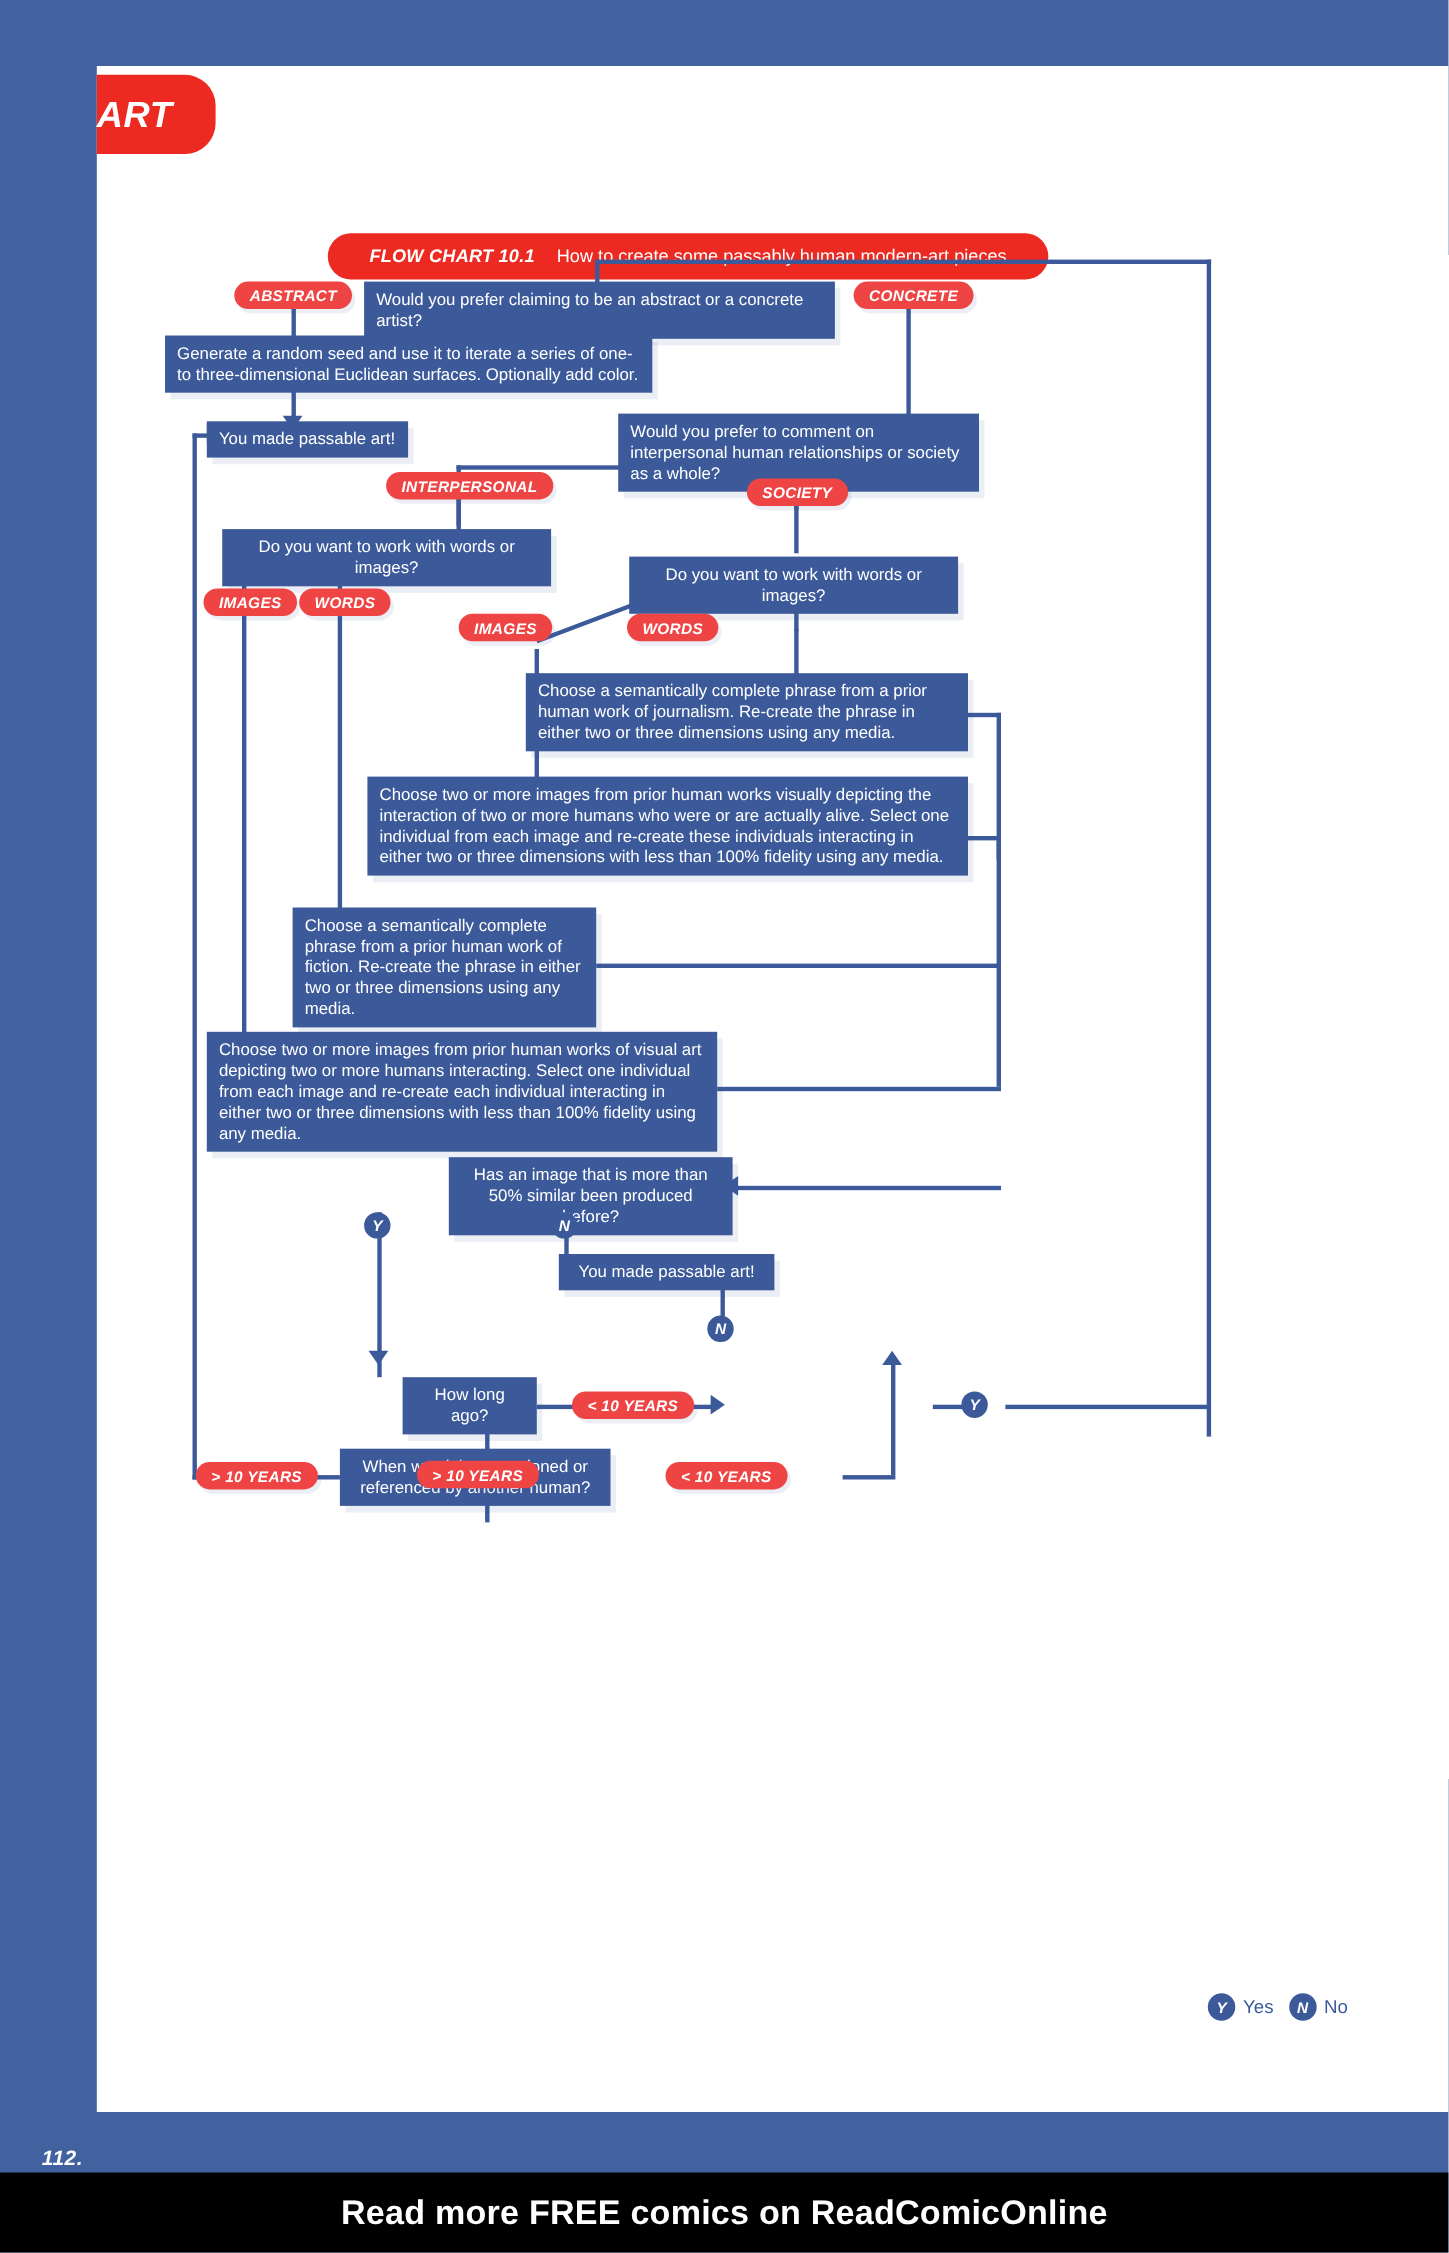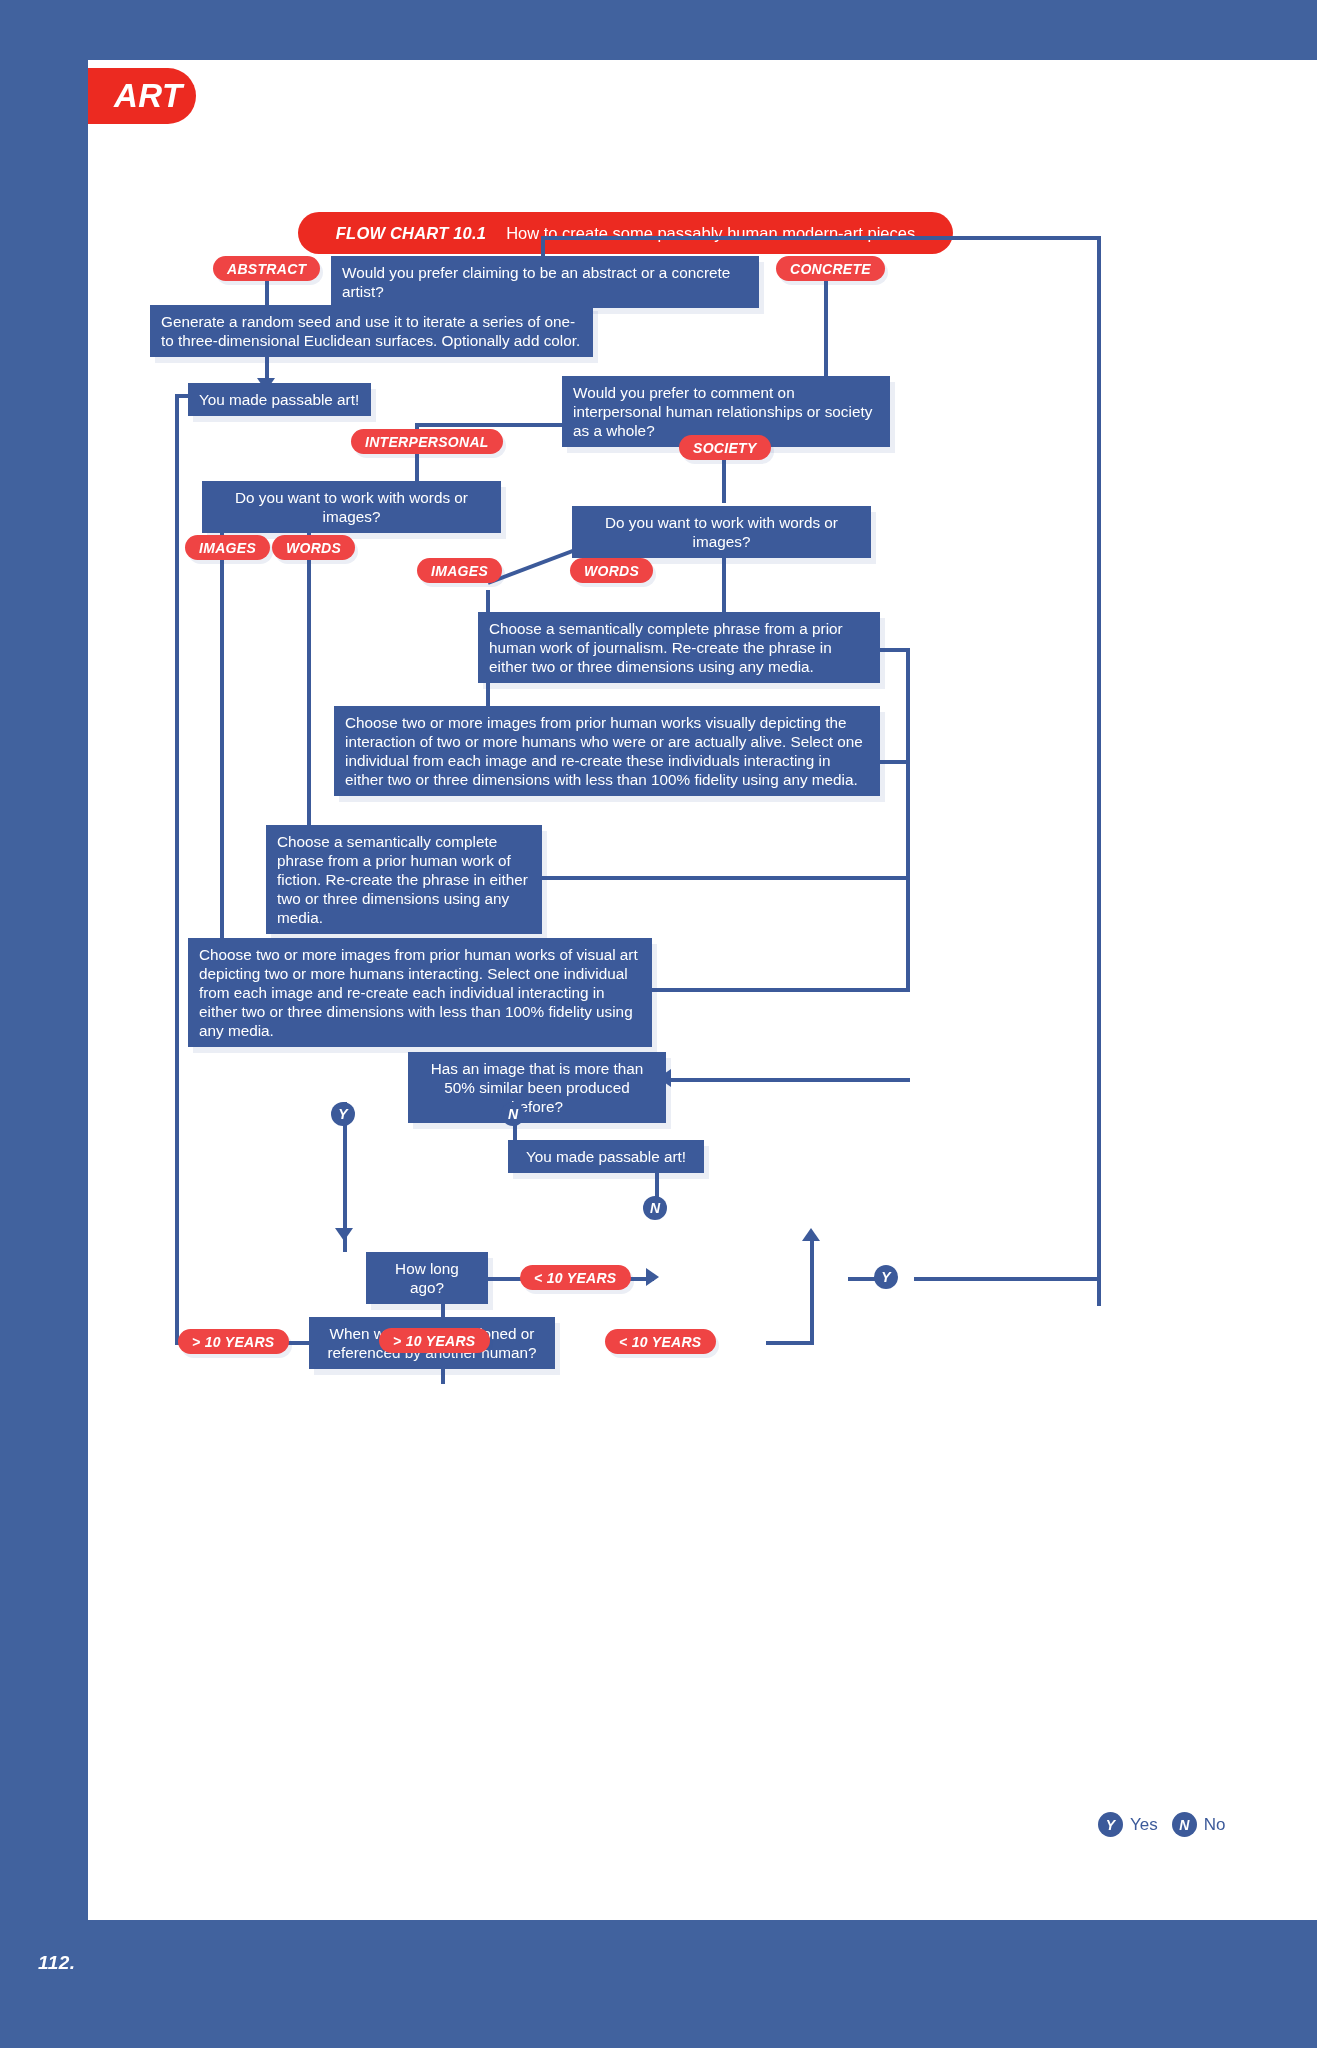--- a/index.html
+++ b/index.html
@@ -24,26 +24,26 @@
   }
   #promo-bar{
     position:absolute;left:0;top:1975px;width:1317px;height:73px;
     background:#000000;color:#ffffff;
     display:flex;align-items:center;justify-content:center;
     font-size:31px;font-weight:bold;letter-spacing:.2px;
   }
   
   #art-tab{
     position:absolute;left:88px;top:68px;
-    width:108px;height:56px;
+    width:108px;height:72px;
     background:#ec2a21;
     border-top-right-radius:28px;border-bottom-right-radius:28px;
     color:#ffffff;
     display:flex;align-items:center;
-    padding-left:26px;box-sizing:border-box;
+    box-sizing:border-box;
     font-size:33px;font-weight:bold;font-style:italic;
     letter-spacing:.5px;
   }
   
   #chart-title{
     position:absolute;left:210px;top:152px;
     width:655px;height:42px;border-radius:21px;
     background:#ec2a21;color:#ffffff;
     display:flex;align-items:center;justify-content:center;
     gap:20px;font-size:16.5px;
@@ -274,14 +274,15 @@
       <span class="num">FLOW CHART 10.1</span>
       <span class="desc">How to create some passably human modern-art pieces</span>
     </div>
 
   </div>
 
   <div id="art-tab">ART</div>
 
   <div id="page-number">112.</div>
 
+  <div id="promo-bar">Read more FREE comics on ReadComicOnline</div>
 
 </div>
 
 </body></html>

